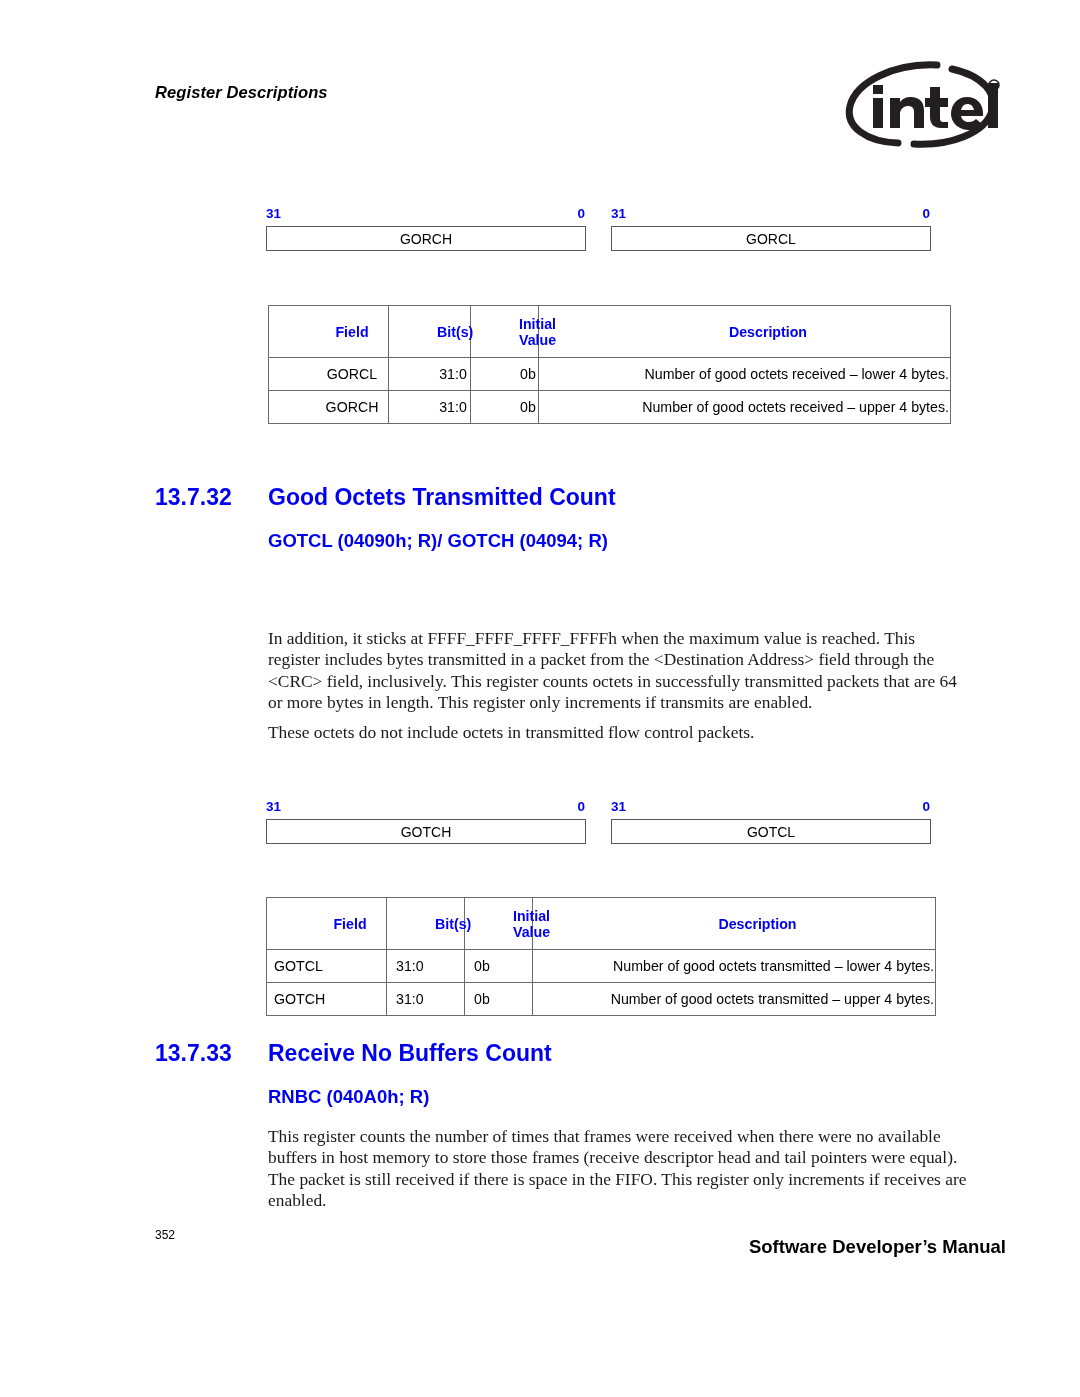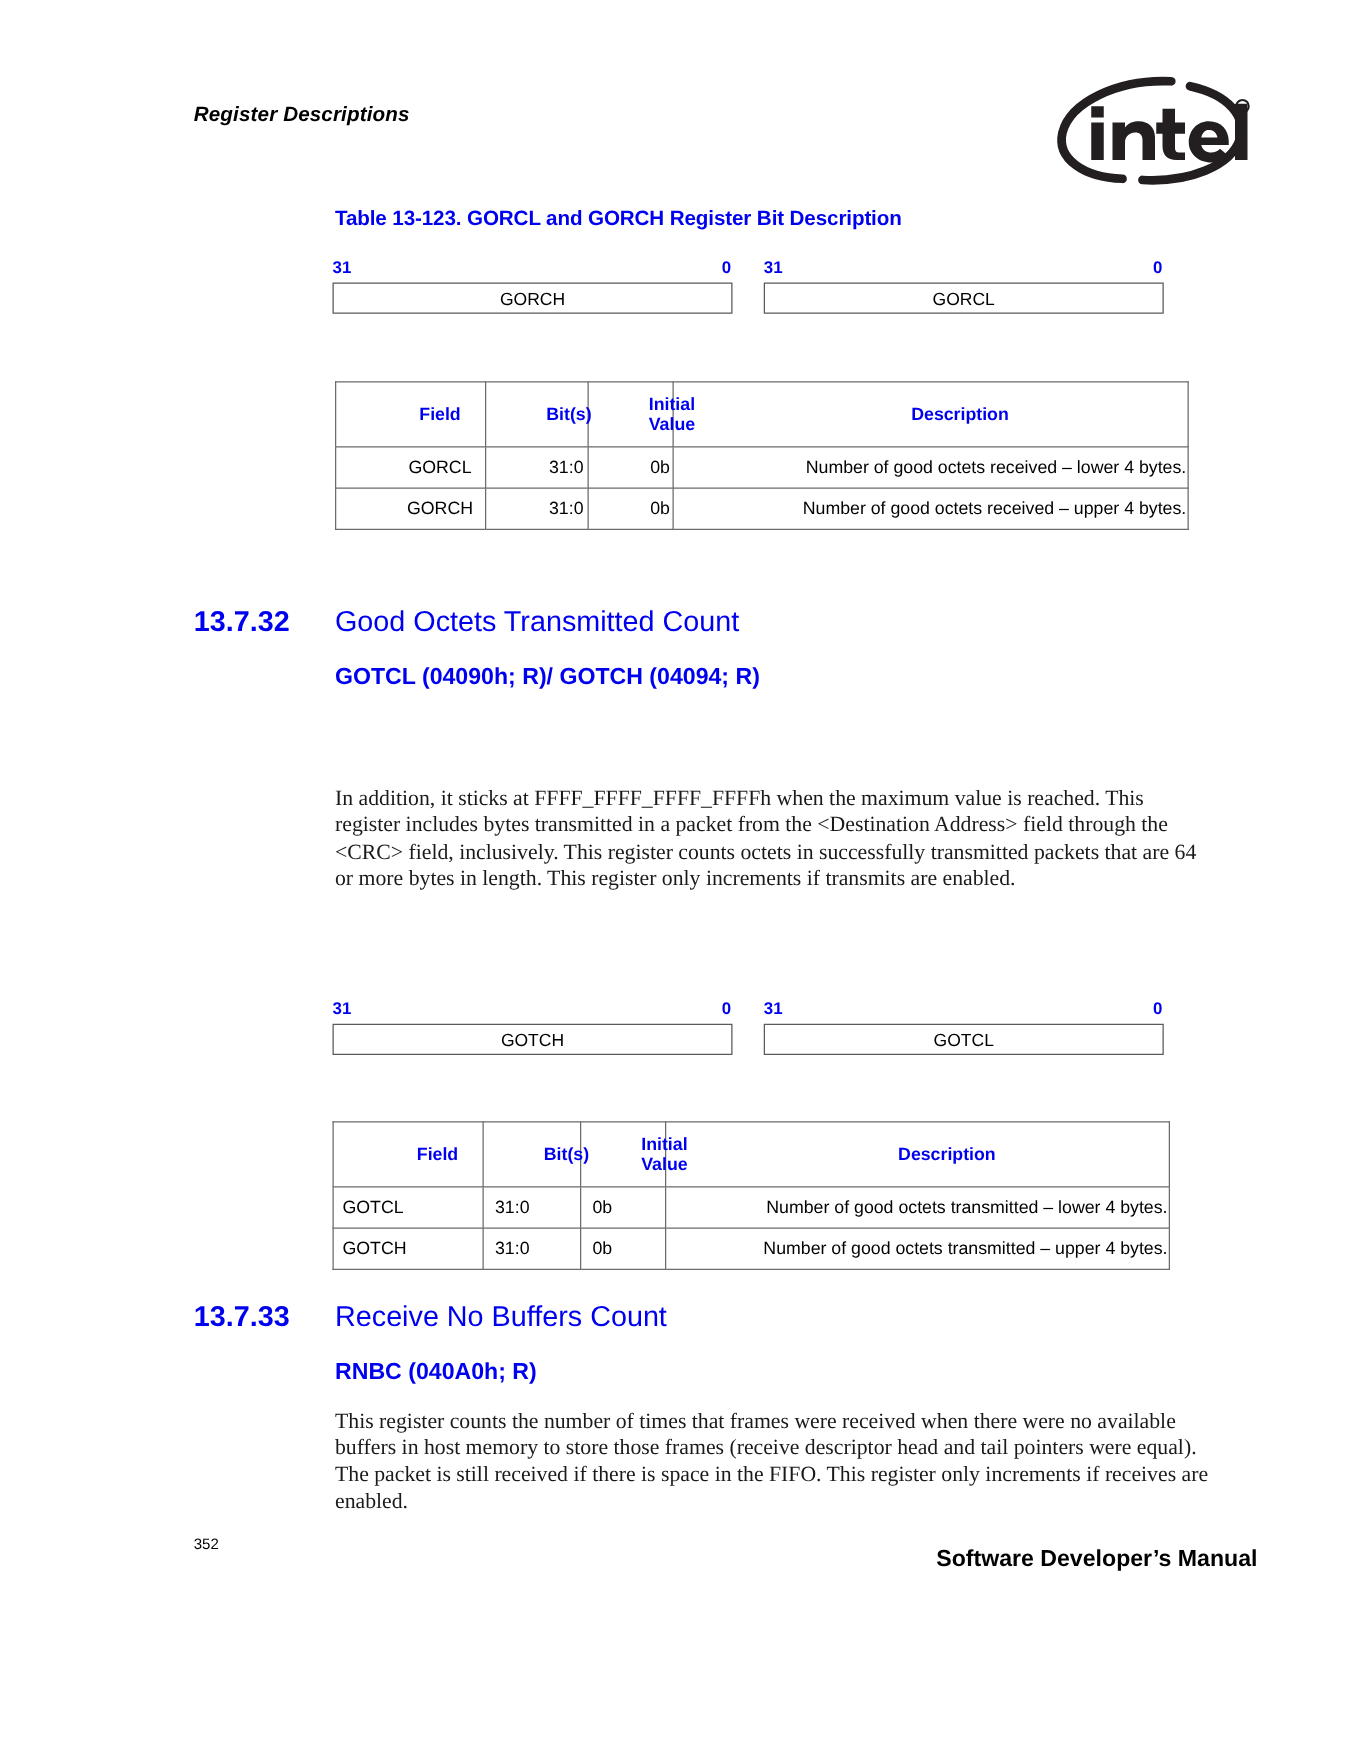--- a/index.html
+++ b/index.html
@@ -72,21 +72,21 @@
     font-weight: bold;
     font-size: 23px;
     color: #0000f0;
     white-space: nowrap;
   }
   .section-title {
     position: absolute;
     left: 113px;
     top: 0;
     font-family: "Liberation Sans", sans-serif;
-    font-weight: normal;
+    font-weight: bold;
     font-size: 23px;
     color: #0000f0;
     white-space: nowrap;
     text-align: center;
   }
   .section-subtitle {
     position: absolute;
     left: 113px;
     font-family: "Liberation Sans", sans-serif;
     font-weight: bold;
@@ -234,21 +234,20 @@
         <path d="M 133 40 c 10 0 16 7 16 16 v 3 h -22 c 1 4 4 6 8 6 c 3 0 5 -1 7 -3 l 6 5 c -3 4 -8 6 -13 6 c -10 0 -18 -7 -18 -16 c 0 -10 7 -17 16 -17 Z M 127 53 h 13 c -1 -4 -3 -6 -7 -6 c -3 0 -5 2 -6 6 Z"></path>
 
         <rect x="154" y="26" width="10" height="45"></rect>
       </g>
 
       <circle cx="160" cy="28" r="5" fill="none" stroke="#231f20" stroke-width="1.6"></circle>
       <text x="160" y="31" font-family="Liberation Sans, sans-serif" font-size="7" text-anchor="middle" fill="#231f20">R</text>
     </svg>
   </div>
 
-  <div class="table-caption" style="left:240px; top:166px;">Table 13-123. GORCL and GORCH Register Bit Description</div>
 
   <div class="reg-diagram" style="top:206px;">
     <div class="reg-half left">
       <div class="reg-ticks">
         <span class="reg-tick-hi">31</span>
         <span class="reg-tick-lo">0</span>
       </div>
       <div class="reg-box">GORCH</div>
     </div>
     <div class="reg-half right">
@@ -292,20 +291,21 @@
     </tbody>
   </table>
 
   <div class="section" style="top:484px;">
     <span class="section-number">13.7.32</span>
     <span class="section-title">Good Octets Transmitted Count</span>
     <span class="section-subtitle" style="top:46px;">GOTCL (04090h; R)/ GOTCH (04094; R)</span>
   </div>
 
   <div class="para" style="top:628px;">In addition, it sticks at FFFF_FFFF_FFFF_FFFFh when the maximum value is reached. This register includes bytes transmitted in a packet from the &lt;Destination Address&gt; field through the &lt;CRC&gt; field, inclusively. This register counts octets in successfully transmitted packets that are 64 or more bytes in length. This register only increments if transmits are enabled.</div>
+  <div class="para" style="top:722px;">These octets do not include octets in transmitted flow control packets.</div>
 
 
   <div class="reg-diagram" style="top:799px;">
     <div class="reg-half left">
       <div class="reg-ticks">
         <span class="reg-tick-hi">31</span>
         <span class="reg-tick-lo">0</span>
       </div>
       <div class="reg-box">GOTCH</div>
     </div>

